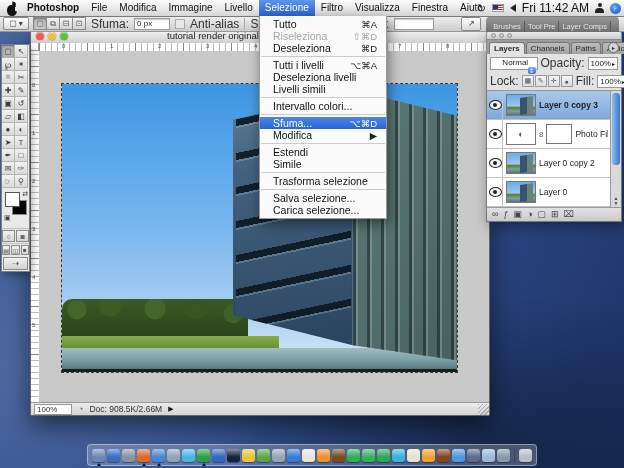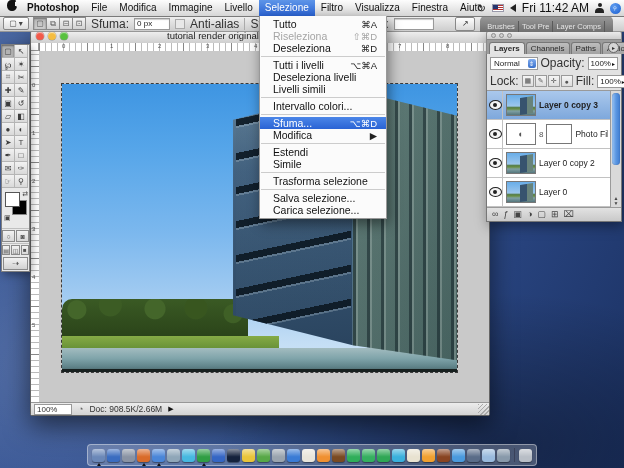--- a/index.html
+++ b/index.html
@@ -6,21 +6,21 @@
     font-family:"Liberation Sans",sans-serif;-webkit-font-smoothing:antialiased;}
   body{position:relative;
     background:
       radial-gradient(ellipse 60% 40% at 15% 78%, rgba(255,255,255,.10), transparent 60%),
       radial-gradient(ellipse 70% 50% at 80% 95%, rgba(0,0,0,.35), transparent 65%),
       linear-gradient(118deg,#4a67a1 0%,#3d5a97 35%,#32508b 55%,#27427c 75%,#1b3162 100%);}
 
   
   .menubar{position:absolute;top:0;left:0;right:0;height:16px;z-index:90;
     background:linear-gradient(#fdfdfd,#d6d6d6);border-bottom:1px solid #7a7a7a;
-    display:flex;align-items:flex-start;font-size:10px;color:#111;}
+    display:flex;align-items:flex-end;font-size:10px;color:#111;}
   .apple{width:10px;height:11px;margin:0 4px 0 7px;border-radius:45% 45% 48% 48%;
     background:radial-gradient(circle at 105% 36%, rgba(0,0,0,0) 2.6px, #111 2.8px);position:relative;}
   .apple::after{content:"";position:absolute;top:-3px;left:5px;width:4px;height:4px;background:#111;
     border-radius:0 70% 0 70%;transform:rotate(15deg);}
   .mbwrap{display:flex;height:100%;align-items:stretch;}
   .mbitem{padding:0 6px;line-height:16px;white-space:nowrap;}
   .mbitem.appname{font-weight:bold;}
   .mbitem.active{background:linear-gradient(#5e95e8,#2a63d4);color:#fff;}
   .mbright{position:absolute;right:3px;top:0;height:16px;display:flex;align-items:center;gap:6px;font-size:10px;}
   .sync{font-size:11px;line-height:10px;color:#222;}
@@ -51,21 +51,21 @@
   .chk{width:8px;height:8px;border:1px solid #aaa;background:#e8e8e8;}
   .dim{color:#9a9a9a;}
   .vsep{width:1px;height:12px;background:#aaa;}
   .opt-select{height:11px;background:#fff;border:1px solid #999;display:flex;align-items:center;
     font-size:8px;color:#222;padding-left:3px;gap:3px;}
   .stepper{width:8px;height:9px;margin-left:auto;background:linear-gradient(#7fabee,#3a71cc);
     border-radius:2px;color:#fff;font-size:6px;display:flex;align-items:center;justify-content:center;}
   .spacer{flex:1;}
   .bridgebtn{width:18px;height:12px;border:1px solid #888;border-radius:2px;background:linear-gradient(#fff,#d8d8d8);
     font-size:8px;color:#333;display:flex;align-items:center;justify-content:center;}
-  .well{height:16px;margin-right:8px;display:flex;align-items:flex-end;background:linear-gradient(#9a9a9a,#6f6f6f);
+  .well{height:16px;margin-right:2px;display:flex;align-items:flex-end;background:linear-gradient(#9a9a9a,#6f6f6f);
     border-radius:5px 5px 0 0;padding:0 8px 0 4px;}
   .welltab{font-size:7.5px;color:#e6e6e6;padding:1px 3px;border-right:1px solid #5a5a5a;white-space:nowrap;}
 
   
   .docwin{position:absolute;left:30px;top:28px;width:458px;height:386px;z-index:10;
     background:#cdcdcd;border:1px solid #666;border-radius:6px 6px 2px 2px;
     box-shadow:0 10px 26px rgba(0,0,0,.55);}
   .titlebar{position:relative;height:14px;background:linear-gradient(#f6f6f6,#cfcfcf);
     border-bottom:1px solid #949494;border-radius:5px 5px 0 0;}
   .lights{position:absolute;left:5px;top:3px;display:flex;gap:4px;}
@@ -158,21 +158,21 @@
   .pal-tabs{height:13px;background:#9c9c9c;border:1px solid #8a8a8a;border-bottom:none;
     display:flex;align-items:flex-end;gap:1px;padding:1px 2px 0 2px;position:relative;}
   .ptab{font-size:8px;padding:1px 4px;border:1px solid #777;border-bottom:none;border-radius:3px 3px 0 0;
     background:linear-gradient(#bdbdbd,#a2a2a2);color:#2a2a2a;white-space:nowrap;}
   .ptab.active{background:#e4e4e4;font-weight:bold;}
   .pmenu-btn{position:absolute;right:2px;top:2px;width:9px;height:9px;border-radius:50%;border:1px solid #666;
     background:#d5d5d5;font-size:6px;color:#333;display:flex;align-items:center;justify-content:center;}
   .pal-body{background:#e2e2e2;border:1px solid #777;border-top:none;}
   .prow{display:flex;align-items:center;gap:3px;padding:2px 3px;}
   .psel{width:56px;height:11px;background:#fff;border:1px solid #999;display:flex;align-items:center;
-    padding-left:3px;font-size:8px;}
+    padding-left:3px;font-size:8px;flex-direction:column;}
   .pbox{width:30px;height:11px;background:#fff;border:1px solid #999;display:flex;align-items:center;
     padding:0 2px;font-size:8px;gap:1px;}
   .pbox .arr{margin-left:auto;font-size:6px;color:#111;}
   .plab{font-size:12px;color:#333;}
   .lockico{width:10px;height:10px;border:1px solid #9a9a9a;background:linear-gradient(#f5f5f5,#ddd);
     font-size:7px;color:#555;display:flex;align-items:center;justify-content:center;}
   .layer-list{position:relative;background:#fff;border-top:1px solid #999;padding-right:11px;}
   .lrow{display:flex;align-items:center;gap:3px;height:28px;border-bottom:1px solid #c2c2c2;padding:0 2px;}
   .lrow.sel{background:linear-gradient(#aac8ec,#7ea8dc);}
   .lrow.sel .lname{font-weight:bold;}

